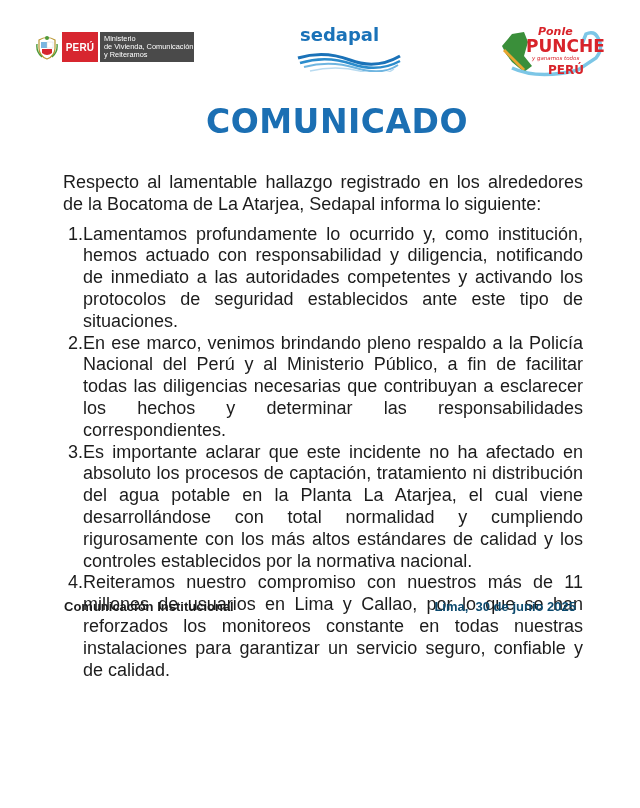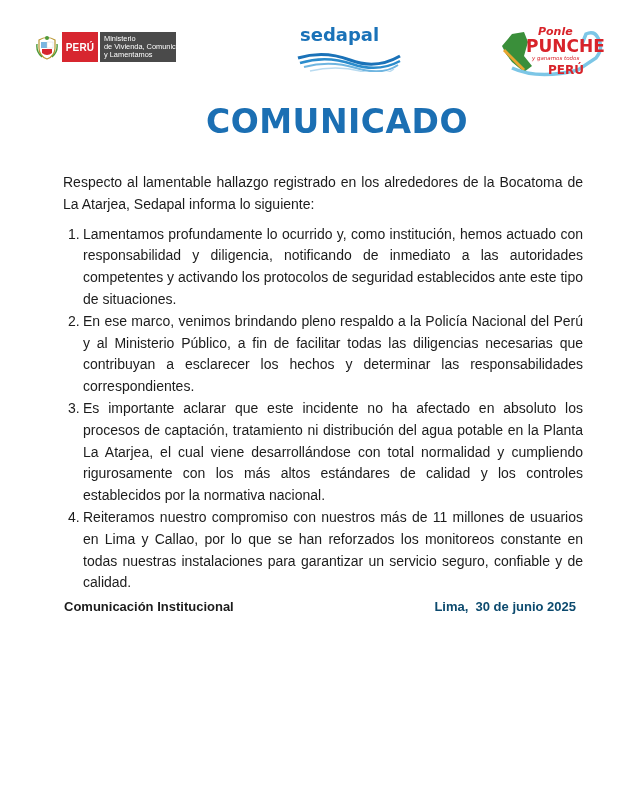--- a/index.html
+++ b/index.html
@@ -44,21 +44,21 @@
       width: 36px;
       display: flex;
       align-items: center;
       justify-content: center;
       letter-spacing: 0.2px;
     }
     .min-gray {
       background: #4a4a4a;
       color: #fff;
       height: 30px;
-      width: 76px;
+      width: 94px;
       margin-left: 2px;
       font-size: 7.4px;
       line-height: 8px;
       padding: 3px 0 0 4px;
       box-sizing: border-box;
       white-space: nowrap;
     }
     .min-gray span { display: block; }
 
     
@@ -106,21 +106,21 @@
       color: #1b6fb3;
       letter-spacing: 0.5px;
     }
 
     .content {
       position: absolute;
       left: 63px;
       top: 172px;
       width: 520px;
       font-family: "Liberation Sans", sans-serif;
-      font-size: 14px;
+      font-size: 18px;
       line-height: 21.8px;
       color: #1c1c1c;
     }
     .intro {
       text-align: justify;
       margin: 0 0 8px 0;
     }
     .list {
       margin: 0;
       padding: 0;
@@ -169,21 +169,21 @@
       <rect x="11" y="8" width="6" height="6" fill="#fff" stroke="#ccc" stroke-width="0.4"></rect>
       <path d="M6 15 L16 15 L16 19 Q11 23 6 19 Z" fill="#d7262f"></path>
       <circle cx="11" cy="4" r="2" fill="#4d9a3a"></circle>
       <path d="M1 10 Q0 18 6 23" stroke="#4d9a3a" stroke-width="1.4" fill="none"></path>
       <path d="M21 10 Q22 18 16 23" stroke="#4d9a3a" stroke-width="1.4" fill="none"></path>
     </svg>
     <div class="peru-red">PERÚ</div>
     <div class="min-gray">
       <span>Ministerio</span>
       <span>de Vivienda, Comunicación</span>
-      <span>y Lamentamos</span>
+      <span>y Reiteramos</span>
     </div>
   </div>
 
   <div class="sedapal-logo">
     <div class="sedapal-text">sedapal</div>
     <svg class="sedapal-waves" width="106" height="20" viewBox="0 0 106 20">
       <path d="M2 6 Q28 -2 54 8 T104 4" stroke="#1a72b8" stroke-width="3" fill="none"></path>
       <path d="M4 11 Q30 3 56 12 T104 9" stroke="#2b8ccc" stroke-width="2.5" fill="none"></path>
       <path d="M8 15 Q34 8 60 16 T102 13" stroke="#6fb5e0" stroke-width="2" fill="none"></path>
       <path d="M14 19 Q40 13 64 19 T98 17" stroke="#b9dbf0" stroke-width="1.5" fill="none"></path>

